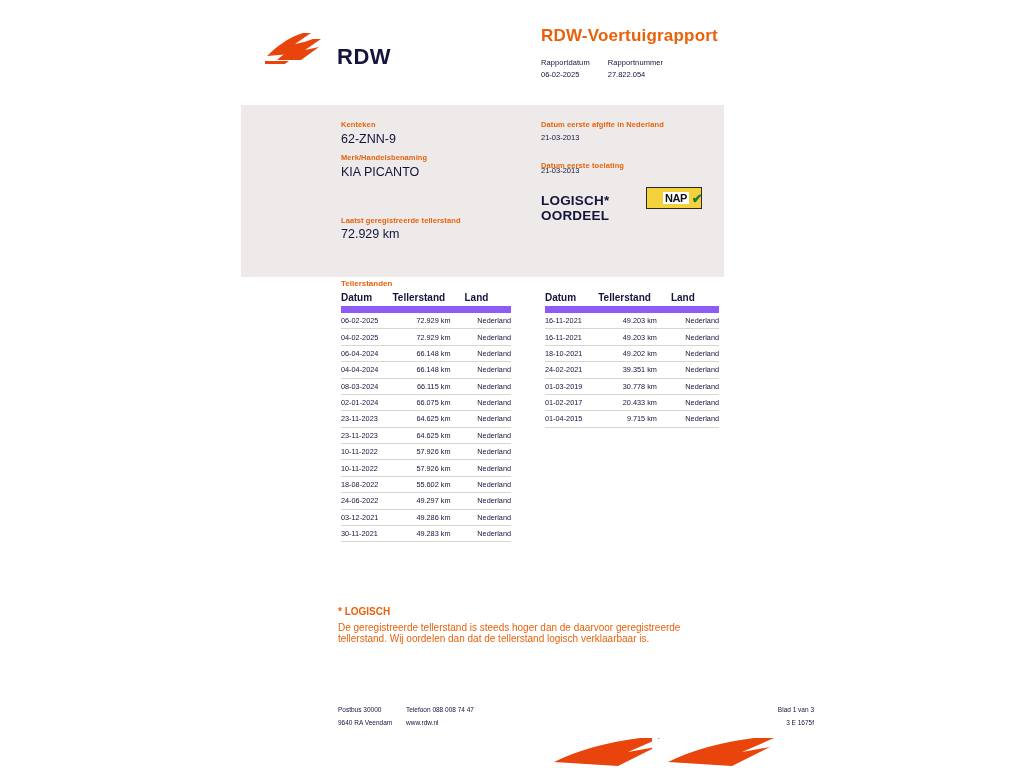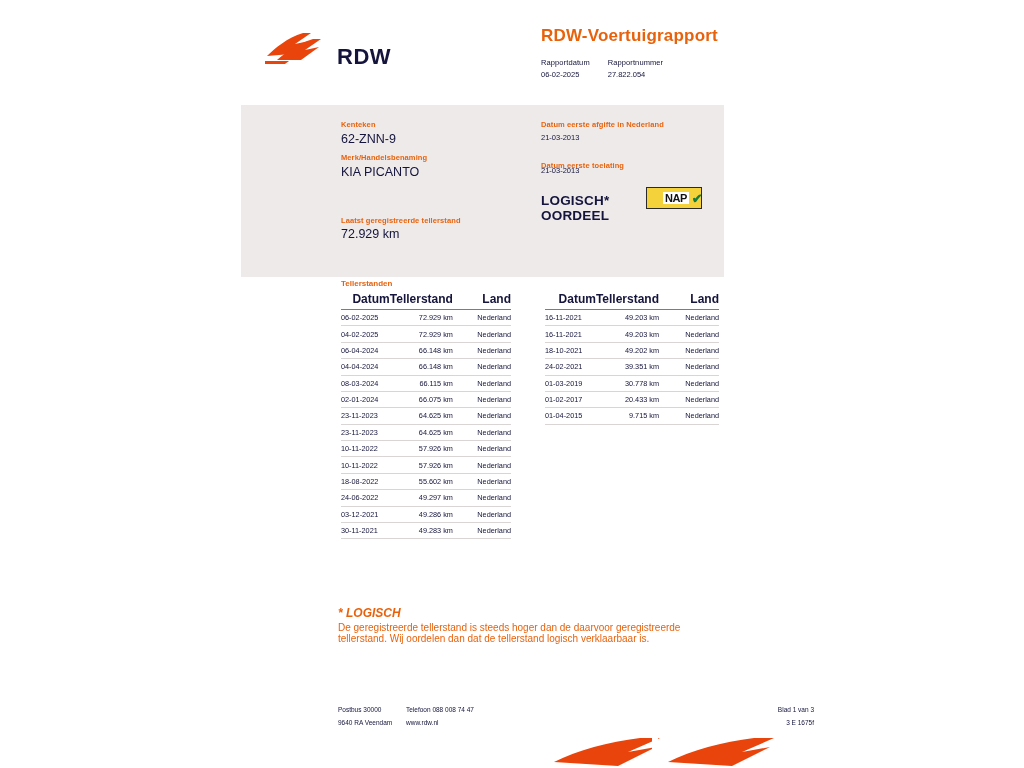--- a/index.html
+++ b/index.html
@@ -167,45 +167,44 @@
   }
   .tbl {
     position: absolute;
     border-collapse: collapse;
     font-size: 7.3px;
     color: #14143c;
   }
   #tbl-left  { left: 341px; top: 292px; width: 170px; }
   #tbl-right { left: 545px; top: 292px; width: 174px; }
   .tbl th {
-    font-size: 12px;
-    font-weight: bold;
-    text-align: right;
+    font-size: 10px;
+    font-weight: bold;
+    text-align: left;
     padding: 0 0 3px 0;
-    border-bottom: 1px solid #8b5cf6;
+    border-bottom: 7px solid #8b5cf6;
     white-space: nowrap;
   }
   .tbl td {
     padding: 3.2px 0 3.2px 0;
     border-bottom: 1px solid #d9d5d5;
     white-space: nowrap;
   }
   .col-datum  { width: 62px; text-align: left; }
   .col-stand  { width: 62px; text-align: right; padding-right: 14px !important; }
   .col-land   { width: 56px; text-align: right; }
 
   
   .note-title {
     position: absolute;
     left: 338px;
     top: 606px;
-    font-size: 12px;
+    font-size: 10px;
     font-weight: bold;
     color: #e8620c;
-    font-style: italic;
   }
   .note-body {
     position: absolute;
     left: 338px;
     top: 622px;
     width: 392px;
     font-size: 10px;
     line-height: 11px;
     color: #e8620c;
   }

